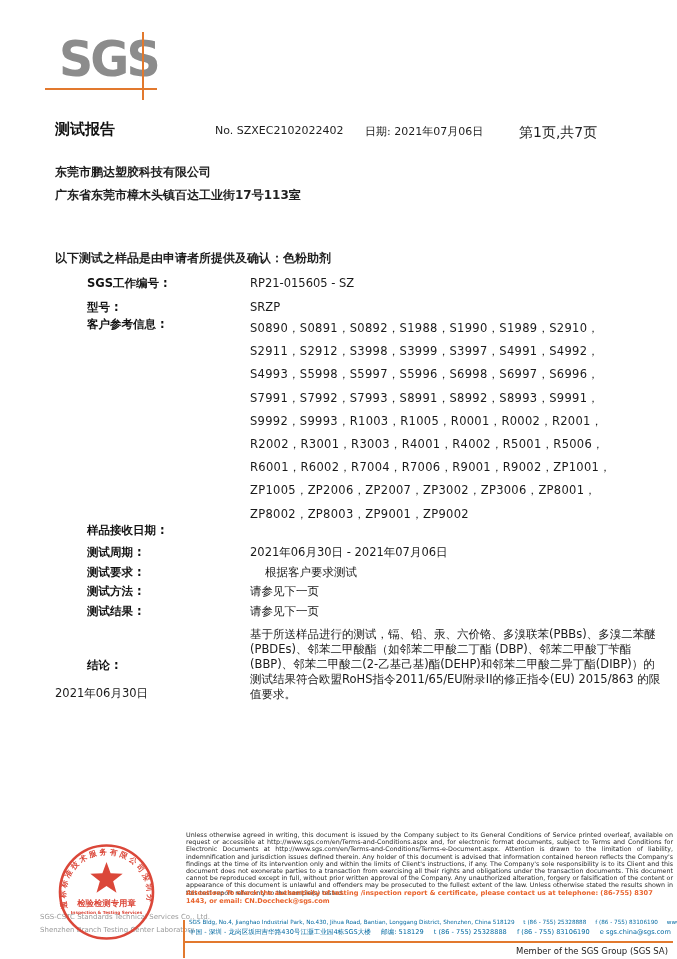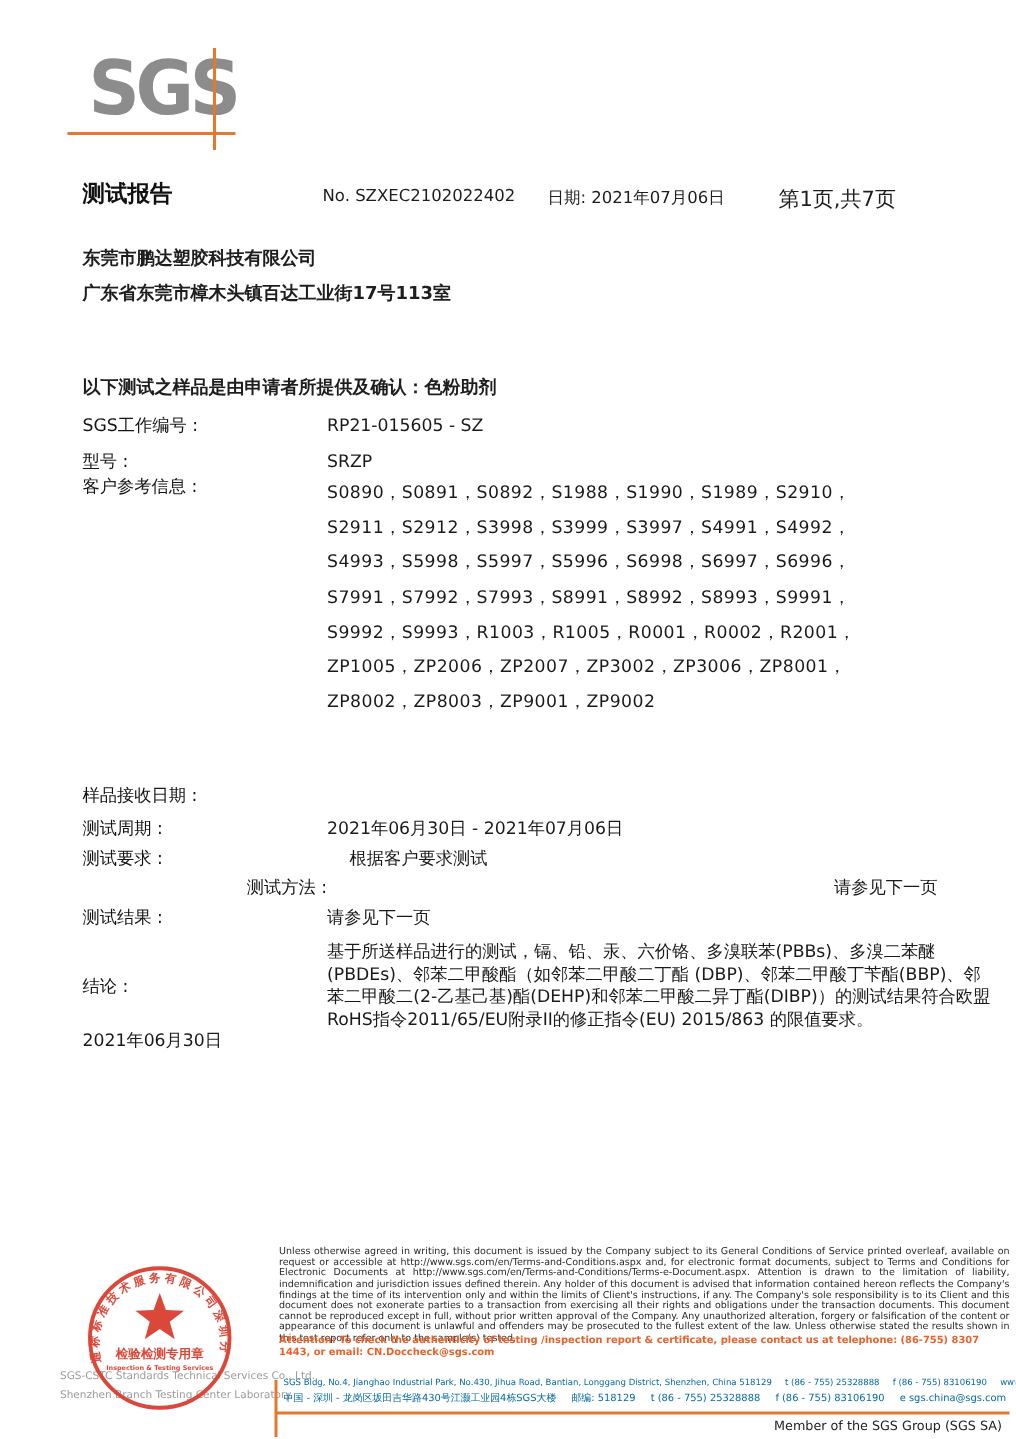--- a/index.html
+++ b/index.html
@@ -27,32 +27,32 @@
   .report-page{ position:absolute; left:464px; top:4px; font-size:14px; }
 
   
   .applicant { position:absolute; left:55px; top:161px; font-size:12px; font-weight:700; line-height:23px; }
 
   .sample-statement { position:absolute; left:55px; top:250px; font-size:12px; font-weight:700; }
 
   
   .info-row { position:absolute; left:55px; width:570px; display:flex; font-size:11.5px; line-height:14px; }
   .info-row.wide { width:608px; }
-  .info-label { flex:0 0 163px; font-weight:400; color:#141414; }
+  .info-label { flex:0 0 163px; font-weight:700; color:#141414;margin-left:32px; }
   .info-value { flex:1; color:#1a1a1a; }
   .ref-line { line-height:23.2px; letter-spacing:0.3px; }
   .conclusion-text { line-height:15px; }
 
   .row-job        { top:276px; }
   .row-model      { top:300px; }
   .row-ref        { top:317px; }
   .row-received   { top:523px;flex-direction:column; }
   .row-period     { top:545px; }
   .row-requirement{ top:565px;gap:15px; }
-  .row-method     { top:584px;text-align:right; }
+  .row-method     { top:584px; }
   .row-result     { top:604px; }
   .row-conclusion { top:627px;align-items:center; }
 
   
   .footer-company { position:absolute; left:40px; top:911px; font-size:7px; line-height:13px; color:#9b9b9b; white-space:nowrap; }
   .stamp { position:absolute; left:56px; top:842px; width:101px; height:100px; opacity:0.93; }
 
   .legal {
     position:absolute; left:186px; top:831px; width:487px;
     font-size:6.35px; line-height:7.2px; text-align:justify; color:#2a2a2a;
@@ -107,20 +107,22 @@
   </div>
 
   <div class="info-row row-ref">
     <div class="info-label">客户参考信息 :</div>
     <div class="info-value">
       <div class="ref-line">S0890，S0891，S0892，S1988，S1990，S1989，S2910，</div>
       <div class="ref-line">S2911，S2912，S3998，S3999，S3997，S4991，S4992，</div>
       <div class="ref-line">S4993，S5998，S5997，S5996，S6998，S6997，S6996，</div>
       <div class="ref-line">S7991，S7992，S7993，S8991，S8992，S8993，S9991，</div>
       <div class="ref-line">S9992，S9993，R1003，R1005，R0001，R0002，R2001，</div>
+      <div class="ref-line">R2002，R3001，R3003，R4001，R4002，R5001，R5006，</div>
+      <div class="ref-line">R6001，R6002，R7004，R7006，R9001，R9002，ZP1001，</div>
       <div class="ref-line">ZP1005，ZP2006，ZP2007，ZP3002，ZP3006，ZP8001，</div>
       <div class="ref-line">ZP8002，ZP8003，ZP9001，ZP9002</div>
     </div>
   </div>
 
   <div class="info-row row-received">
     <div class="info-label">样品接收日期 :</div>
     <div class="info-value">2021年06月30日</div>
   </div>
 

